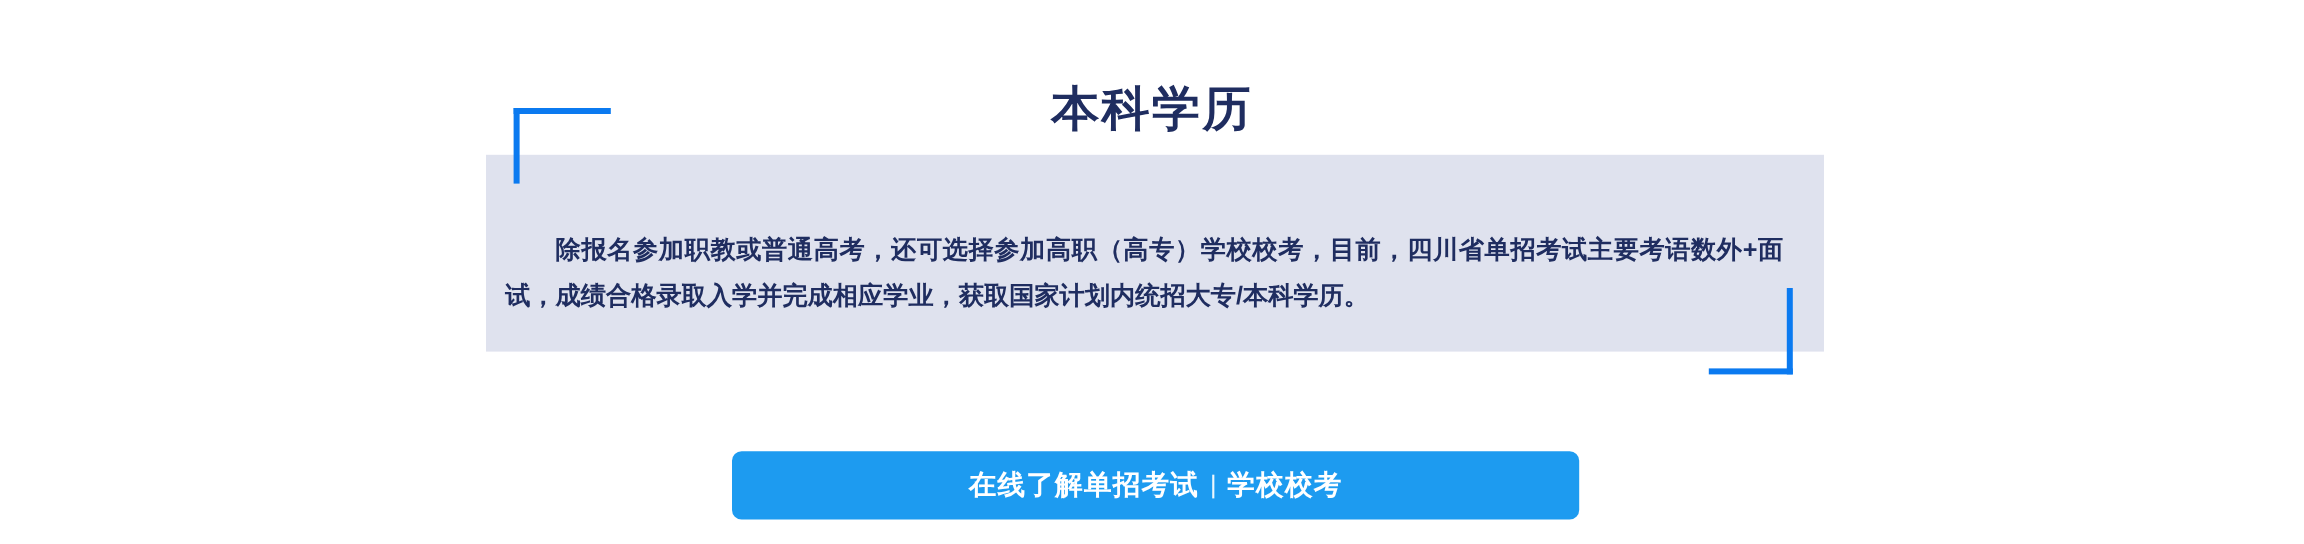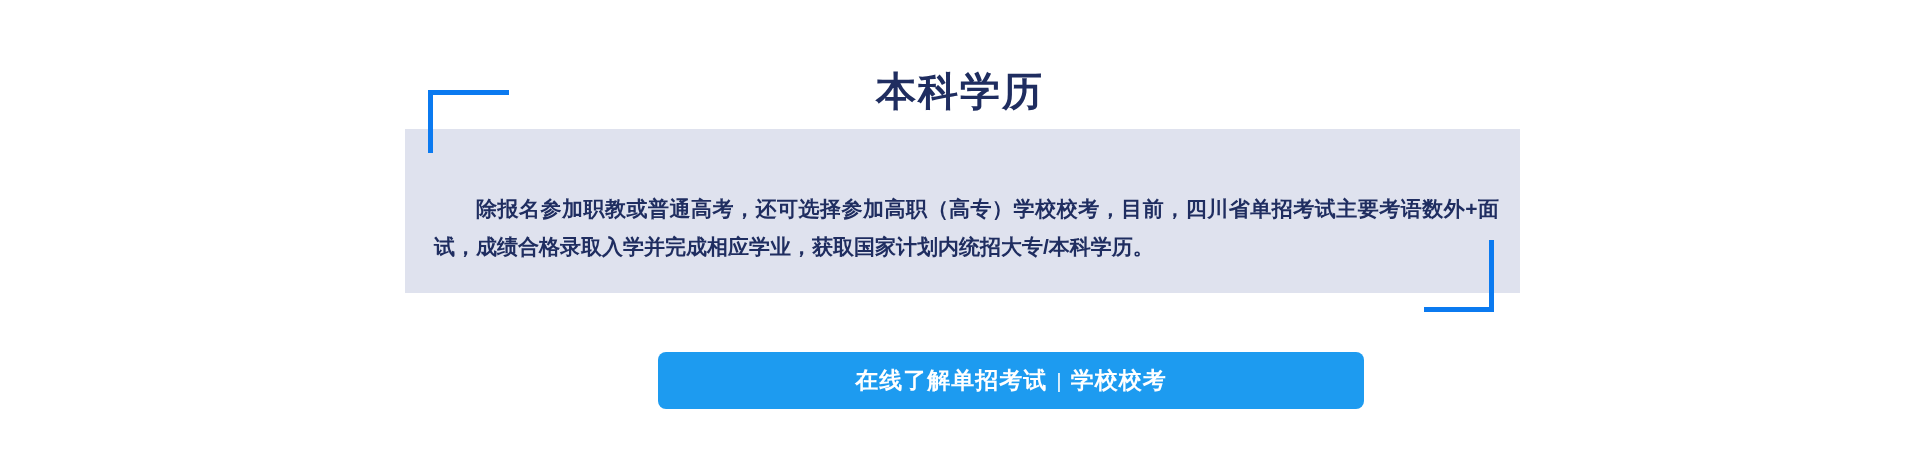--- a/index.html
+++ b/index.html
@@ -40,21 +40,21 @@
     position: absolute;
     left: 405px;
     top: 129px;
     width: 1115px;
     height: 164px;
     background: #dfe2ee;
   }
 
   .info-text {
     position: absolute;
-    left: 406px;
+    left: 393px;
     top: 169px;
     width: 1115px;
     padding: 0 22px 0 28px;
     box-sizing: border-box;
     font-size: 21px;
     line-height: 38px;
     font-weight: 700;
     color: #1f2d60;
     text-indent: 42px;
     text-align: justify;
@@ -91,34 +91,33 @@
     top: 307px;
     width: 70px;
     height: 5px;
     background: #0b7af0;
   }
 
   
   .cta-button {
     position: absolute;
     left: 610px;
-    top: 352px;
+    top: 376px;
     width: 706px;
     height: 57px;
     background: #1d9bf0;
     border: none;
     border-radius: 8px;
     display: flex;
     align-items: center;
     justify-content: center;
     gap: 0px;
     cursor: pointer;
     padding: 0;
     font-family: inherit;
-    margin-left: 48px;
   }
   .cta-label {
     font-size: 23px;
     font-weight: 700;
     color: #ffffff;
     letter-spacing: 1px;
     line-height: 1;
   }
   .cta-divider {
     font-size: 21px;

